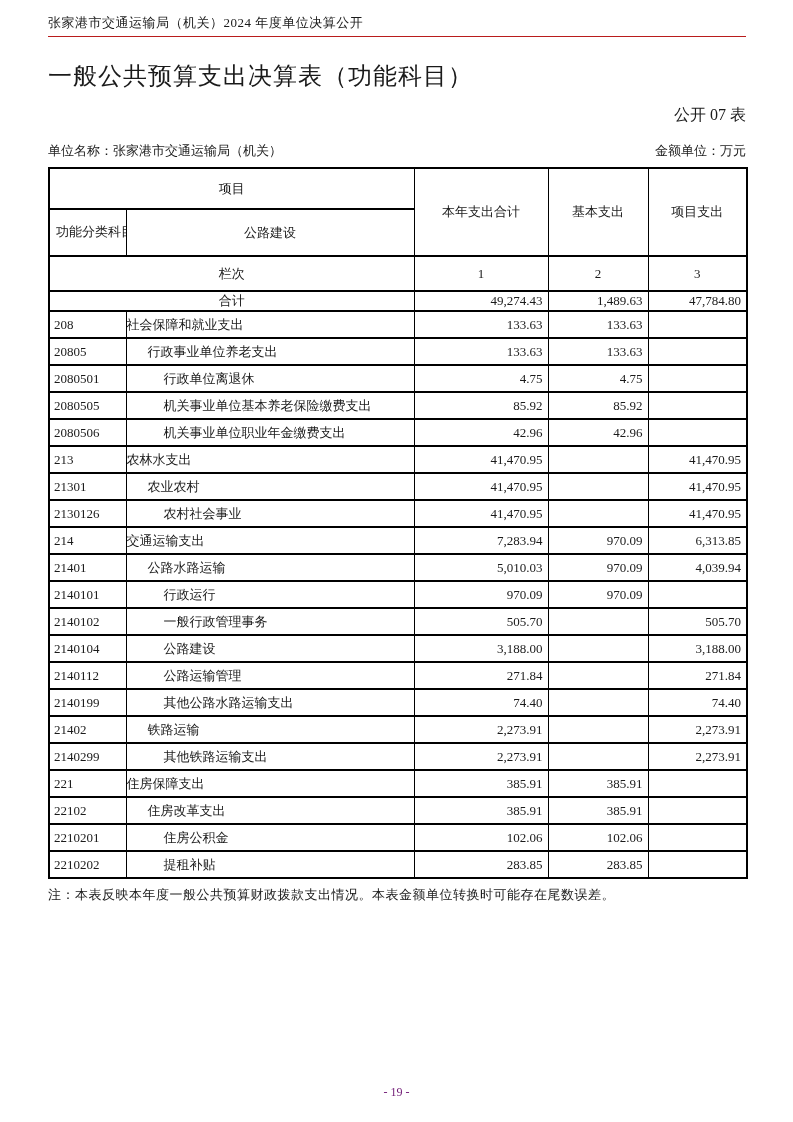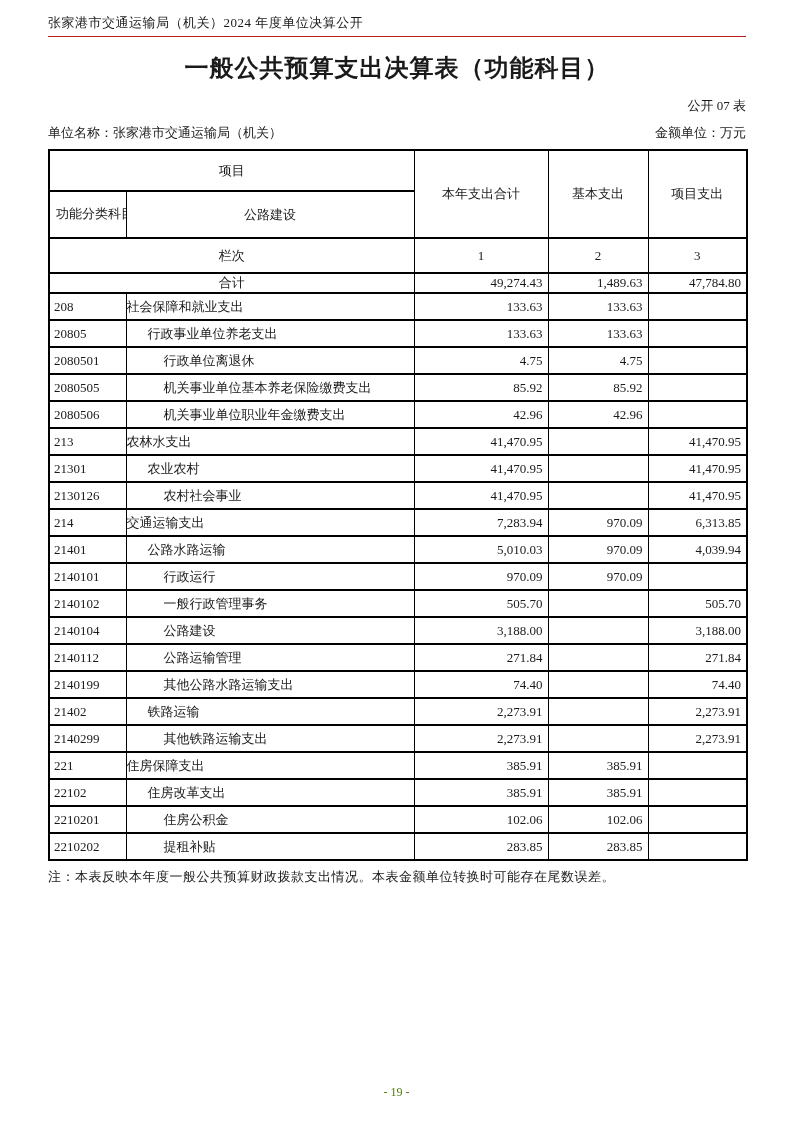--- a/index.html
+++ b/index.html
@@ -14,36 +14,35 @@
   }
   .content { padding: 14px 47px 0 48px; }
 
   .doc-header {
     font-size: 13px;
     letter-spacing: 0.5px;
     padding-bottom: 4px;
     border-bottom: 1px solid #b91c1c;
   }
   .title {
-    text-align: center;
     font-size: 24px;
-    font-weight: bold;
-    margin-top: 15px;
+    font-weight: normal;
+    margin-top: 23px;
     letter-spacing: 1px;
   }
   .table-label {
     text-align: right;
-    font-size: 13px;
+    font-size: 16px;
     margin-top: 13px;
   }
   .meta-row {
     display: flex;
     justify-content: space-between;
     font-size: 13px;
-    margin-top: 9px;
+    margin-top: 16px;
     margin-bottom: 7px;
   }
 
   table.budget {
     width: 698px;
     table-layout: fixed;
     border-collapse: collapse;
     border: 2px solid #000;
   }
   table.budget th, table.budget td {
@@ -84,21 +83,21 @@
     margin-top: 7px;
     letter-spacing: 0.5px;
   }
   .page-number {
     position: absolute;
     bottom: 22px;
     left: 0;
     width: 100%;
     text-align: center;
     font-size: 12px;
-    color: #4d7c0f;
+    color: #701a75;
   }
 </style>
 </head>
 <body>
 
 <div class="content">
 
   <div class="doc-header">张家港市交通运输局（机关）2024 年度单位决算公开</div>
 
   <div class="title">一般公共预算支出决算表（功能科目）</div>

